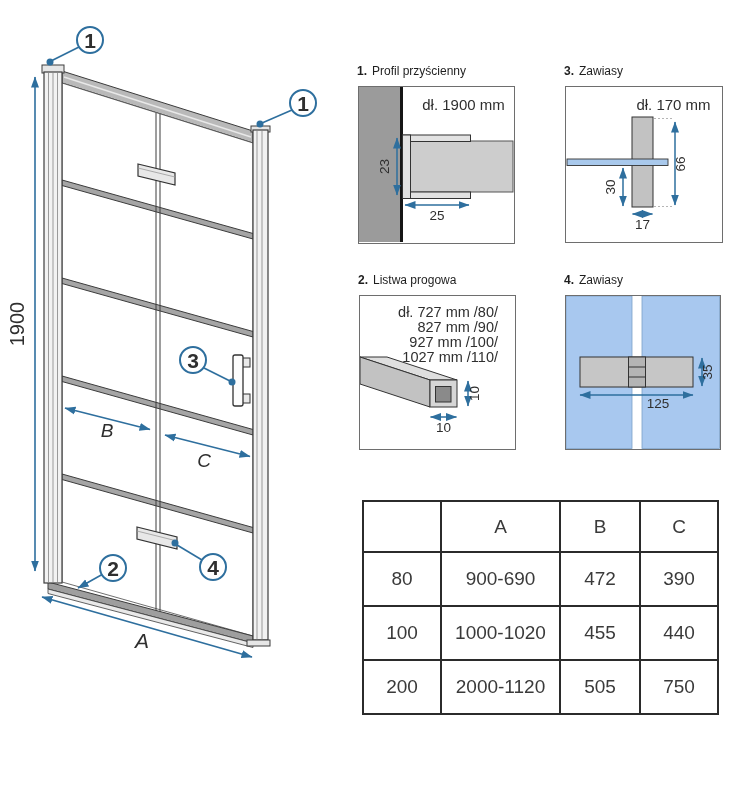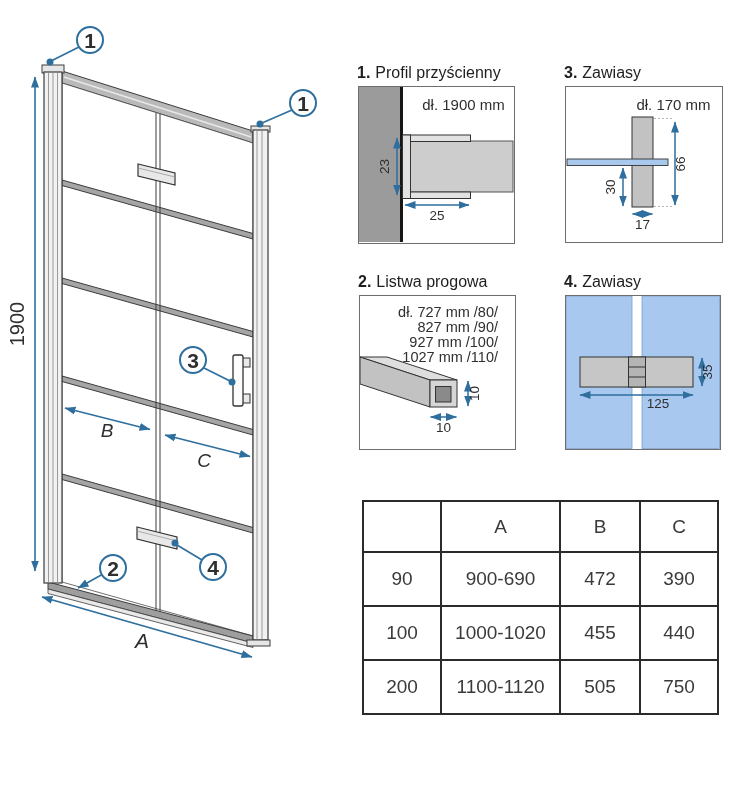--- a/index.html
+++ b/index.html
@@ -1,20 +1,20 @@
 <!DOCTYPE html>
 <html><head>
 <meta charset="utf-8">
 <style>
   html,body{margin:0;padding:0;background:#fff;}
   #screen{position:relative;width:747px;height:800px;background:#ffffff;
           font-family:"Liberation Sans",sans-serif;overflow:hidden;}
   .abs{position:absolute;}
   svg text{fill:#2f2f2f;font-family:"Liberation Sans",sans-serif;}
-  .detail-title{position:absolute;font-size:16px;color:#1e1e1e;white-space:nowrap;}
+  .detail-title{position:absolute;font-size:12px;color:#1e1e1e;white-space:nowrap;}
   .detail-title .num{font-weight:bold;margin-right:5px;}
   table.spec{position:absolute;left:362px;top:500px;border-collapse:collapse;
              table-layout:fixed;font-size:19px;color:#3a3a3a;}
   table.spec th,table.spec td{border:2px solid #2b2b2b;text-align:center;
              font-weight:normal;padding:0;}
   table.spec th{height:49px;}
   table.spec td{height:52px;}
 </style>
 </head>
 <body>
@@ -247,33 +247,33 @@
     <thead>
       <tr>
         <th></th>
         <th>A</th>
         <th>B</th>
         <th>C</th>
       </tr>
     </thead>
     <tbody>
       <tr>
-        <td>90</td>
+        <td>80</td>
         <td>900-690</td>
         <td>472</td>
         <td>390</td>
       </tr>
       <tr>
         <td>100</td>
         <td>1000-1020</td>
         <td>455</td>
         <td>440</td>
       </tr>
       <tr>
         <td>200</td>
-        <td>1100-1120</td>
+        <td>2000-1120</td>
         <td>505</td>
         <td>750</td>
       </tr>
     </tbody>
   </table>
 
 </div>
 
 </body></html>

